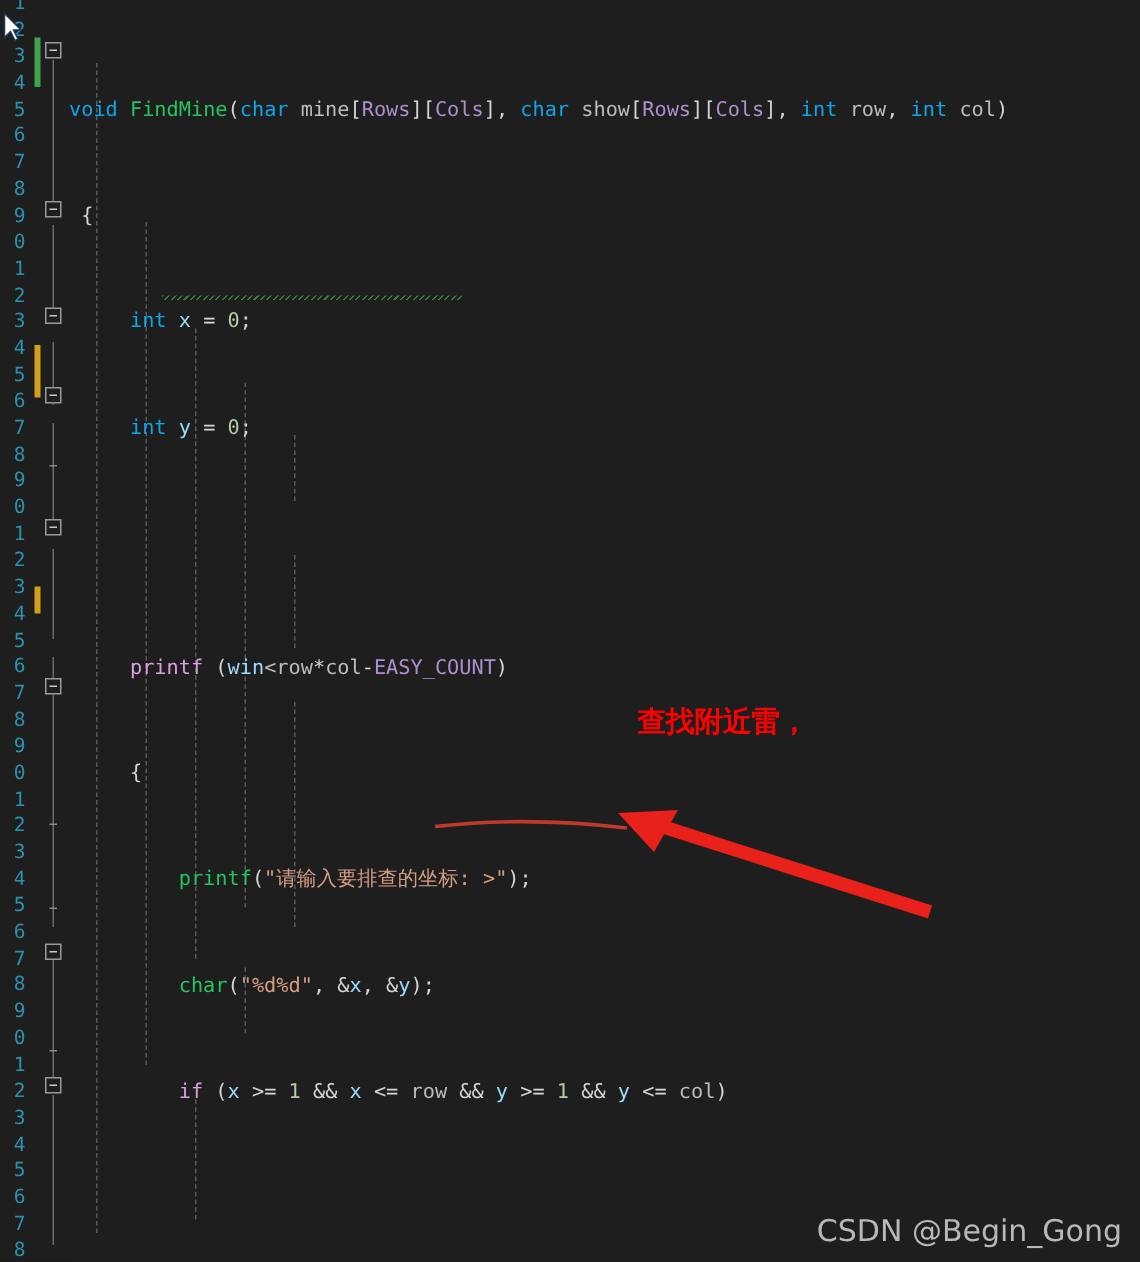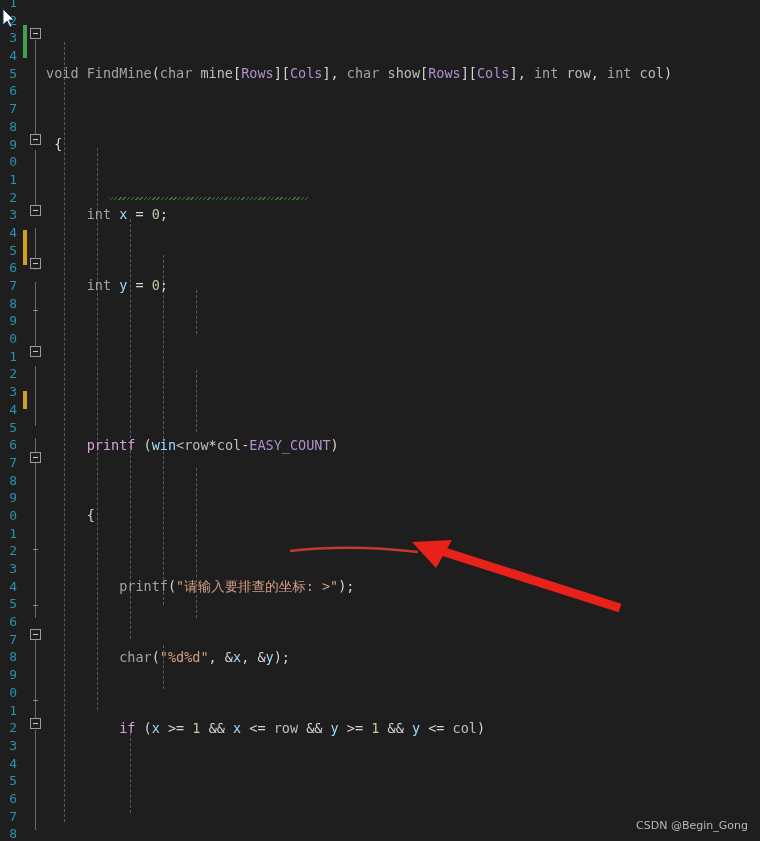--- a/index.html
+++ b/index.html
@@ -105,23 +105,23 @@
 
   
   .guides { position: absolute; left: 46px; top: 0; width: 714px; height: 841px; }
   .guide {
     position: absolute;
     width: 0;
     border-left: 1px dashed #5a5a5a;
   }
 
   
-  .kw      { color: #a3a3a3; }          
+  .kw      { color: #0ea5e9; }          
   .kwctl   { color: #d8a0df; }
-  .fn      { color: #a3a3a3; }          
+  .fn      { color: #22c55e; }          
   .str     { color: #d69d85; }          
   .cmt     { color: #57a64a; }          
   .var     { color: #9cdcfe; }          
   .mac     { color: #b18fcf; }          
   .pln     { color: #d4d4d4; }
   .dim     { color: #bdbdbd; }
   .num     { color: #b5cea8; }
   .punc    { color: #d4d4d4; }
   .brk     { color: #d4d4d4; }
 
@@ -146,21 +146,21 @@
     white-space: pre;
   }
 
   
   .watermark {
     position: absolute;
     right: 12px;
     bottom: 9px;
     color: #b8b8b8;
     font-family: "DejaVu Sans", "Liberation Sans", sans-serif;
-    font-size: 11px;
+    font-size: 20px;
     white-space: pre;
   }
 
   
   .mousecursor {
     position: absolute;
     left: 2px;
     top: 8px;
     width: 14px;
     height: 20px;
@@ -366,15 +366,16 @@
   <div class="squiggle" style="left:108px; top:197px; width:200px;"></div>
 
   <svg class="anno">
 
     <path d="M 290 551 Q 350 544 418 552" stroke="#c0392b" stroke-width="2.4" fill="none"></path>
 
     <path d="M 620 608 L 432 548" stroke="#e8211a" stroke-width="9" stroke-linecap="butt" fill="none"></path>
     <polygon points="412,542 452,540 436,568" fill="#e8211a"></polygon>
   </svg>
 
+  <div class="anno-text" style="left:425px; top:468px;">查找附近雷，</div>
 
   <div class="watermark">CSDN @Begin_Gong</div>
 </div>
 
 </body></html>

